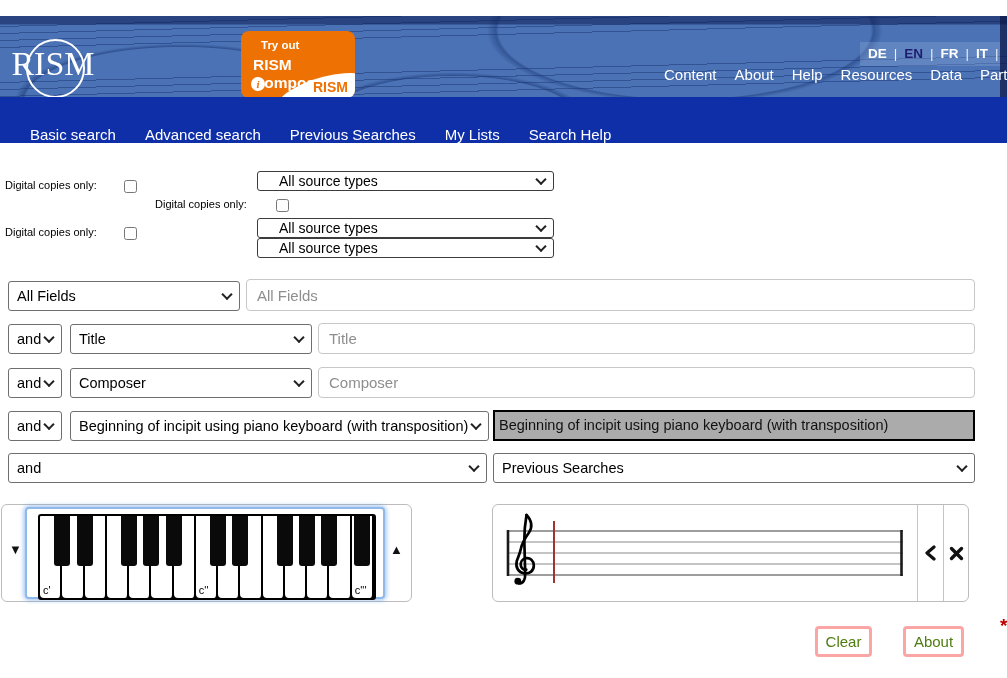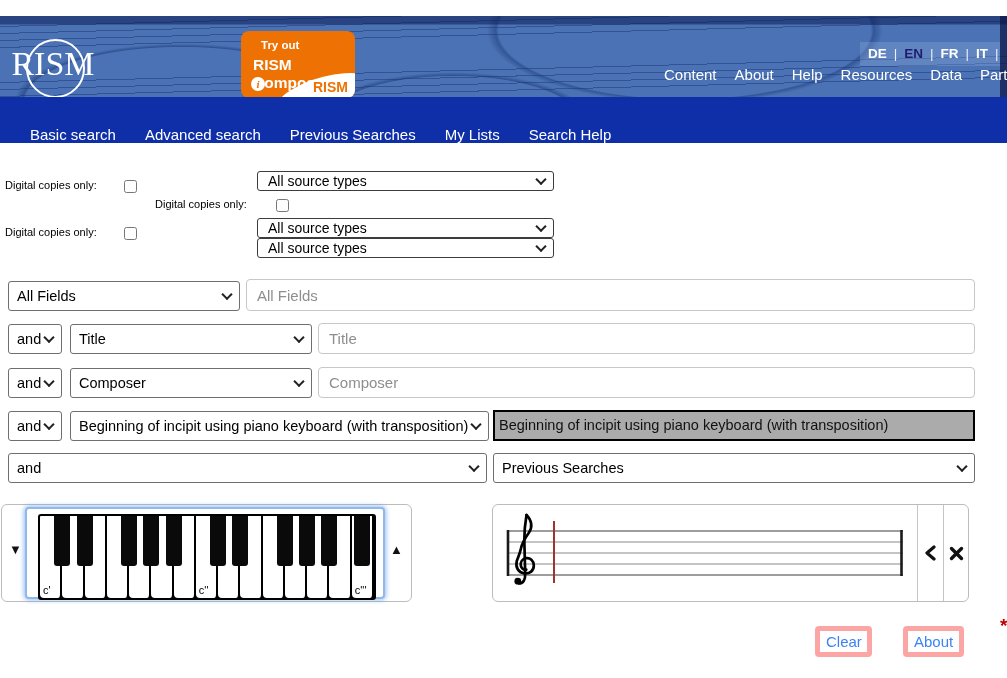--- a/index.html
+++ b/index.html
@@ -52,21 +52,21 @@
   
   .lbl{position:absolute;font-size:11px;color:#000;}
   .chk{position:absolute;width:13px;height:13px;margin:0;}
   .selwrap{position:absolute;}
   .selwrap::after{content:"";position:absolute;right:9px;top:50%;width:6px;height:6px;
     border-right:2px solid #222;border-bottom:2px solid #222;
     transform:translateY(-70%) rotate(45deg);pointer-events:none;}
   .selwrap select{width:100%;height:100%;appearance:none;-webkit-appearance:none;background:#fff;
     border:1px solid #6f6f6f;border-radius:3px;padding:0 8px;font-family:"Liberation Sans",sans-serif;
     font-size:14.5px;color:#000;}
-  .selwrap.compact select{border:1px solid #3c3c3c;border-radius:3px;font-size:14px;padding:0 10px;}
+  .selwrap.compact select{border:1px solid #3c3c3c;border-radius:3px;font-size:14px;padding:0 21px;}
   .selwrap.compact::after{right:9px;}
   .txt{position:absolute;box-sizing:border-box;border:1px solid #c7c7c7;border-radius:4px;
     font-family:"Liberation Sans",sans-serif;font-size:15px;color:#222;padding:0 10px;background:#fff;}
   .txt::placeholder{color:#8e8e8e;opacity:1;}
   .grayfield{position:absolute;box-sizing:border-box;background:#ababab;border:2px solid #000;
     font-size:14.5px;color:#111;line-height:27px;padding:0 4px;white-space:nowrap;overflow:hidden;}
 
   
   .kb-outer{position:absolute;left:1px;top:504px;width:411px;height:98px;border:1px solid #bcbcbc;
     border-radius:6px;box-sizing:border-box;background:#fff;}
@@ -85,22 +85,22 @@
   .bk{position:absolute;top:0;height:61%;width:4.8%;background:#0a0a0a;border-radius:0 0 3px 3px;
     z-index:2;cursor:pointer;}
 
   
   .staff-outer{position:absolute;left:492px;top:504px;width:477px;height:98px;border:1px solid #bcbcbc;
     border-radius:6px;box-sizing:border-box;background:#fff;}
   .staff-div{position:absolute;top:0;bottom:0;width:1px;background:#c4c4c4;}
   .staff-btn{position:absolute;top:0;bottom:0;width:26px;display:flex;align-items:center;justify-content:center;cursor:pointer;}
 
   
-  .btn{position:absolute;box-sizing:border-box;background:#fff;border:5px solid #fca5a5;border-radius:4px;
-    font-family:"Liberation Sans",sans-serif;font-size:15px;color:#3b82f6;text-align:center;cursor:pointer;}
+  .btn{position:absolute;box-sizing:border-box;background:#fff;border:3px solid #fca5a5;border-radius:4px;
+    font-family:"Liberation Sans",sans-serif;font-size:15px;color:#4d7c0f;text-align:center;cursor:pointer;}
   .required-marker{position:absolute;left:1000px;top:615px;color:#c00000;font-size:19px;font-weight:bold;}
 </style>
 </head>
 <body>
 
 <div class="page">
 
   <div class="header">
     <div class="header-right-sliver"></div>
     <div class="logo-circle"></div>

